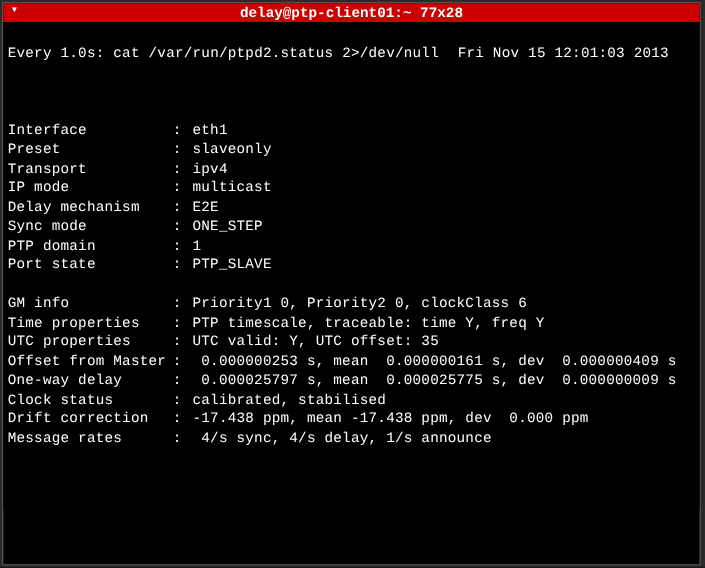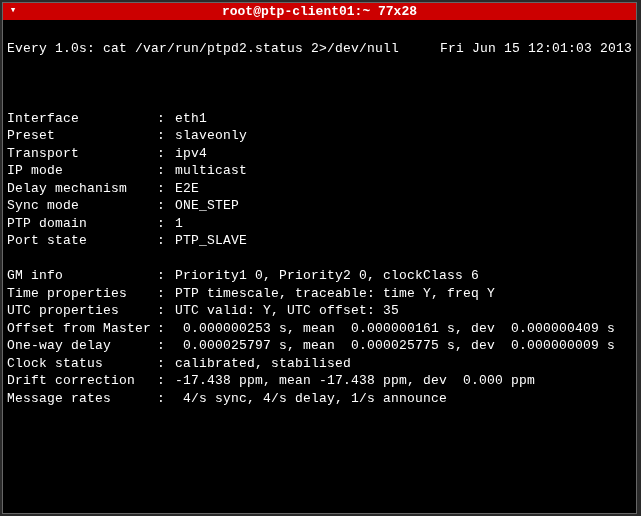--- a/index.html
+++ b/index.html
@@ -47,44 +47,43 @@
       color: #fff;
       padding: 2px 4px;
       font-family: "Courier New", monospace;
       font-size: 13px;
       line-height: 17.5px;
       white-space: pre;
       letter-spacing: 0.2px;
     }
     .header-line {
       display: flex;
-      justify-content: space-between;
       gap: 17px;
     }
     .row { display: block; }
     .label { display: inline-block; width: 150px; }
     .colon { display: inline-block; width: 18px; }
     .redacted {
       background: #555;
       color: #555;
       filter: blur(2px);
       border-radius: 2px;
     }
   </style>
 </head>
 <body>
 
 <div class="window">
   <div class="titlebar">
     <span class="titlebar-left">
       <span class="titlebar-icon">▾</span>
     </span>
-    <span>root@ptp-client01:~ 77x28</span>
+    <span>delay@ptp-client01:~ 77x28</span>
   </div>
   <div class="terminal">
-<div class="header-line"><span>Every 1.0s: cat /var/run/ptpd2.status 2&gt;/dev/null</span><span>Fri Jun 15 12:01:03 2013</span></div>
+<div class="header-line"><span>Every 1.0s: cat /var/run/ptpd2.status 2&gt;/dev/null</span><span>Fri Nov 15 12:01:03 2013</span></div>
 <div> </div>
 <div id="block1"><div class="row"><span class="label">Interface</span><span class="colon">: </span><span>eth1</span></div><div class="row"><span class="label">Preset</span><span class="colon">: </span><span>slaveonly</span></div><div class="row"><span class="label">Transport</span><span class="colon">: </span><span>ipv4</span></div><div class="row"><span class="label">IP mode</span><span class="colon">: </span><span>multicast</span></div><div class="row"><span class="label">Delay mechanism</span><span class="colon">: </span><span>E2E</span></div><div class="row"><span class="label">Sync mode</span><span class="colon">: </span><span>ONE_STEP</span></div><div class="row"><span class="label">PTP domain</span><span class="colon">: </span><span>1</span></div><div class="row"><span class="label">Port state</span><span class="colon">: </span><span>PTP_SLAVE</span></div></div>
 <div id="block2"><div class="row"><span class="label">GM info</span><span class="colon">: </span><span>Priority1 0, Priority2 0, clockClass 6</span></div><div class="row"><span class="label">Time properties</span><span class="colon">: </span><span>PTP timescale, traceable: time Y, freq Y</span></div><div class="row"><span class="label">UTC properties</span><span class="colon">: </span><span>UTC valid: Y, UTC offset: 35</span></div><div class="row"><span class="label">Offset from Master</span><span class="colon">: </span><span> 0.000000253 s, mean  0.000000161 s, dev  0.000000409 s</span></div><div class="row"><span class="label">One-way delay</span><span class="colon">: </span><span> 0.000025797 s, mean  0.000025775 s, dev  0.000000009 s</span></div><div class="row"><span class="label">Clock status</span><span class="colon">: </span><span>calibrated, stabilised</span></div><div class="row"><span class="label">Drift correction</span><span class="colon">: </span><span>-17.438 ppm, mean -17.438 ppm, dev  0.000 ppm</span></div><div class="row"><span class="label">Message rates</span><span class="colon">: </span><span> 4/s sync, 4/s delay, 1/s announce</span></div></div>
 
 
 </div>
 </div>
 
 </body></html>

